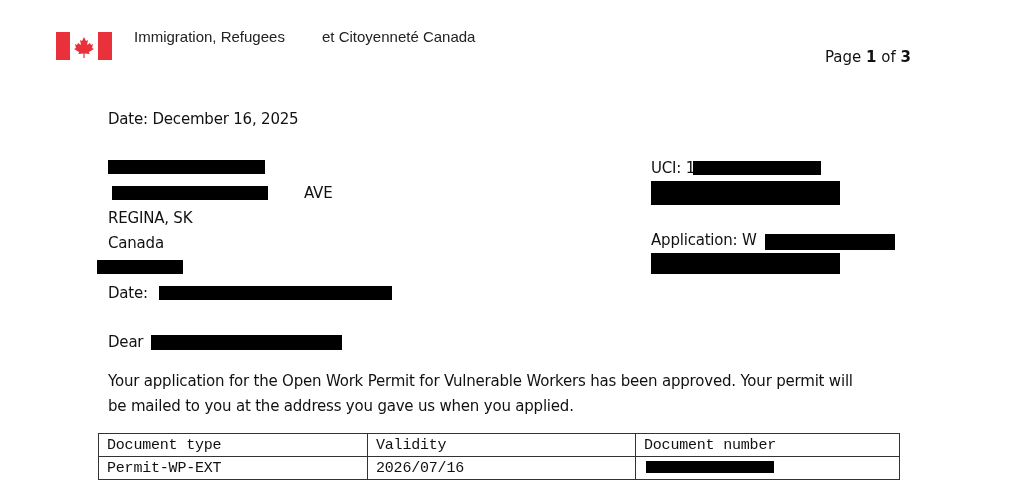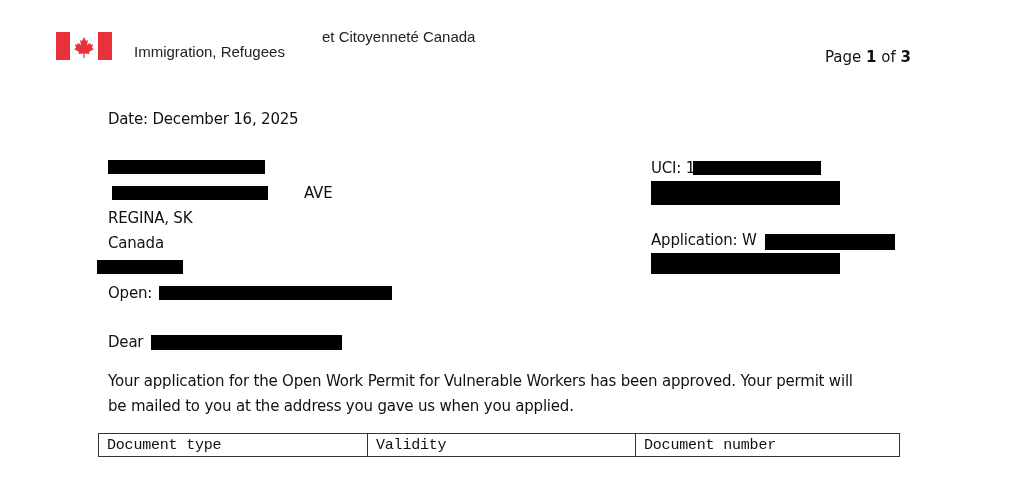--- a/index.html
+++ b/index.html
@@ -20,42 +20,42 @@
 <body>
 
 <div class="abs flag">
   <svg width="56" height="28" viewBox="0 0 56 28">
     <rect x="0" y="0" width="14" height="28" fill="#e8313a"></rect>
     <rect x="14" y="0" width="28" height="28" fill="#ffffff"></rect>
     <rect x="42" y="0" width="14" height="28" fill="#e8313a"></rect>
     <path d="M28 5 L30 9 L32 8 L31 13 L34 11 L35 13 L37 12 L36 16 L38 17 L33 20 L33.5 22 L28.6 21.4 L28.6 26 L27.4 26 L27.4 21.4 L22.5 22 L23 20 L18 17 L20 16 L19 12 L21 13 L22 11 L25 13 L24 8 L26 9 Z" fill="#e8313a"></path>
   </svg>
 </div>
-<div class="abs dept" style="left:134px; top:28px;margin-top:15px;">
+<div class="abs dept" style="left:134px; top:28px;">
   <div>Immigration, Refugees</div>
 </div>
 <div class="abs dept" style="left:322px; top:28px;">
   <div>et Citoyenneté Canada</div>
 </div>
 <div class="abs pageno" style="left:825px; top:48px;">
   <span>Page</span>
   <b>1</b>
   <span>of</span>
   <b>3</b>
 </div>
 
 <div class="abs body-text" style="left:108px; top:110px;">Date: December 16, 2025</div>
 
 <div class="abs redact" style="left:108px; top:160px; width:157px; height:14px;"></div>
 <div class="abs redact" style="left:112px; top:186px; width:156px; height:14px;"></div>
 <div class="abs body-text" style="left:268px; top:184px;padding-left:36px;">AVE</div>
 <div class="abs body-text" style="left:108px; top:209px;">REGINA, SK</div>
 <div class="abs body-text" style="left:108px; top:234px;">Canada</div>
 <div class="abs redact" style="left:97px; top:260px; width:86px; height:14px;"></div>
-<div class="abs body-text" style="left:108px; top:284px;">Open:</div>
+<div class="abs body-text" style="left:108px; top:284px;">Date:</div>
 <div class="abs redact" style="left:159px; top:286px; width:233px; height:14px;"></div>
 
 <div class="abs body-text" style="left:651px; top:159px;">UCI: 1</div>
 <div class="abs redact" style="left:693px; top:161px; width:128px; height:14px;"></div>
 <div class="abs redact" style="left:651px; top:181px; width:189px; height:24px;"></div>
 <div class="abs body-text" style="left:651px; top:231px;">Application: W</div>
 <div class="abs redact" style="left:765px; top:234px; width:130px; height:16px;"></div>
 <div class="abs redact" style="left:651px; top:253px; width:189px; height:21px;"></div>
 
 <div class="abs body-text" style="left:108px; top:333px;">Dear</div>
@@ -64,14 +64,21 @@
 <div class="abs body-text" style="left:108px; top:372px;">Your application for the Open Work Permit for Vulnerable Workers has been approved. Your permit will</div>
 <div class="abs body-text" style="left:108px; top:397px;">be mailed to you at the address you gave us when you applied.</div>
 
 <table class="docs">
   <tbody>
       <tr>
     <td style="width:252px;">Document type</td>
     <td style="width:251px;">Validity</td>
     <td>Document number</td>
   </tr>
+  <tr>
+    <td>Permit-WP-EXT</td>
+    <td>2026/07/16</td>
+    <td style="position:relative;">
+      <div class="redact" style="position:absolute; left:10px; top:4px; width:128px; height:12px;"></div>
+    </td>
+  </tr>
 </tbody>
   </table>
 
 </body></html>

